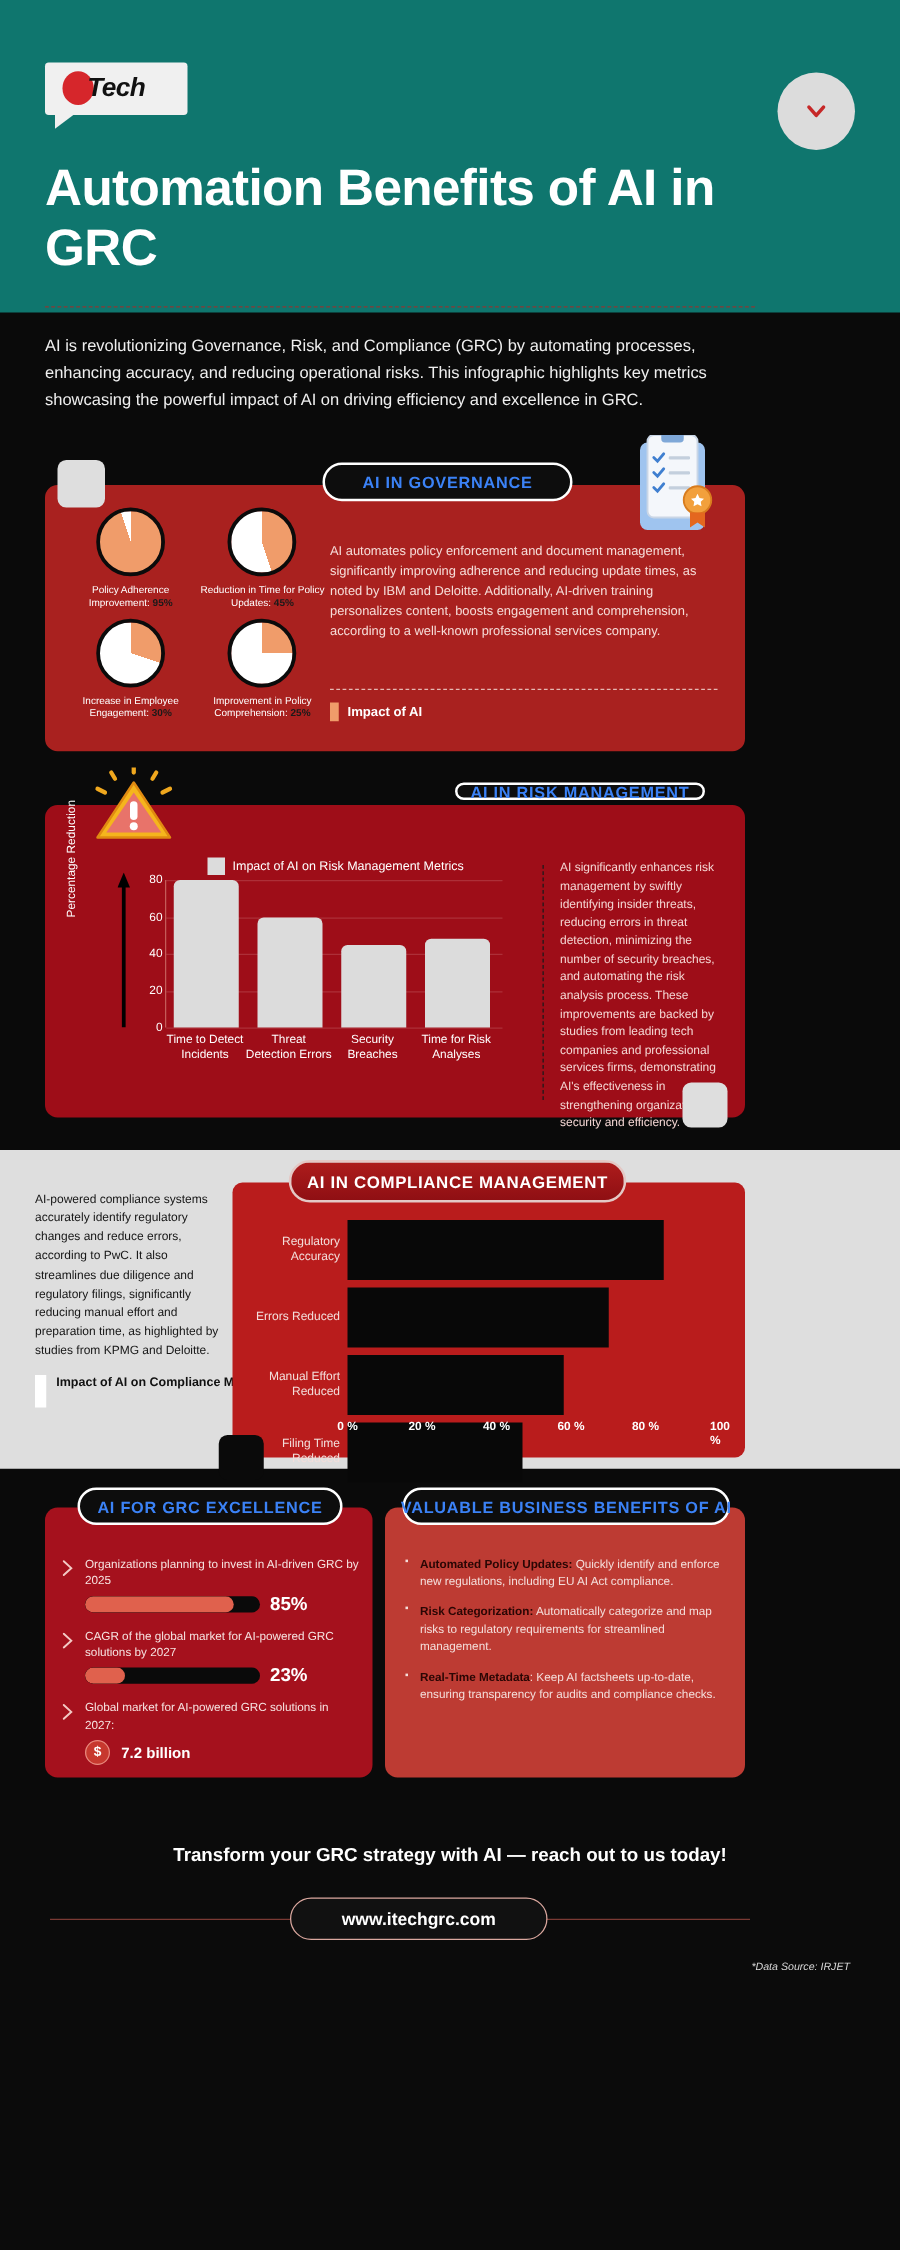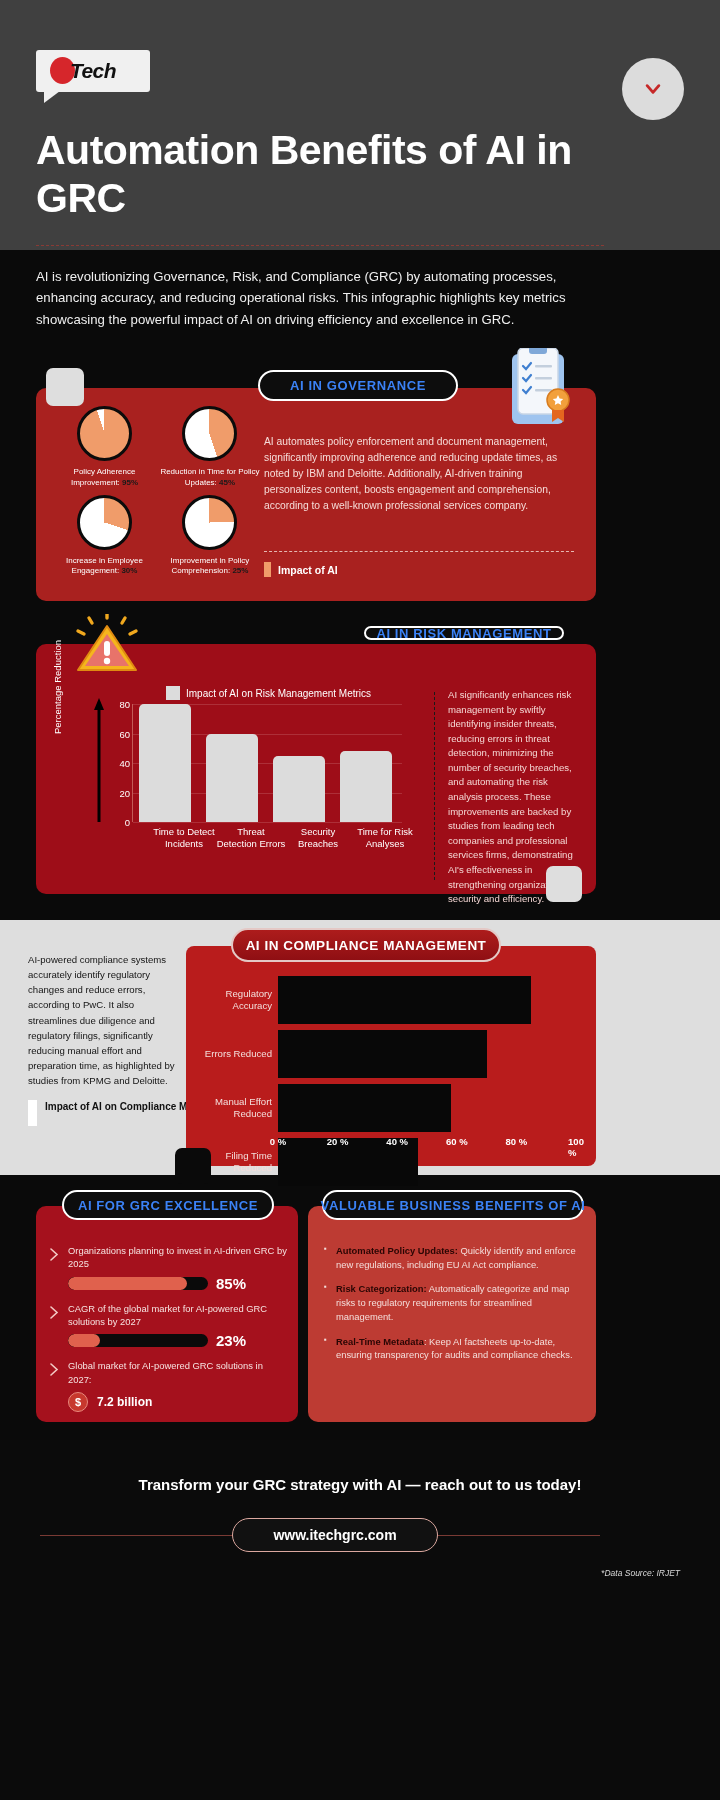--- a/index.html
+++ b/index.html
@@ -10,21 +10,21 @@
   }
   #page {
     position: relative;
     width: 720px;
     height: 1800px;
     background: #0a0a0a;
     overflow: hidden;
   }
 
   
-  .header { position: relative; height: 250px; background: #404040; }
+  .header { position: relative; height: 250px; background: #0f766e; }
   .logo-bubble {
     position: absolute; left: 36px; top: 50px;
     width: 114px; height: 42px;
     background: #f0f0f0; border-radius: 3px;
     display: flex; align-items: center; justify-content: center;
   }
   .logo-bubble:after {
     content: ""; position: absolute; left: 8px; bottom: -11px;
     width: 0; height: 0;
     border-top: 12px solid #f0f0f0;
@@ -135,21 +135,21 @@
   .tick { position: absolute; right: 0; font-size: 9.5px; color: #fff; transform: translateY(-50%); }
   .plot { position: absolute; left: 66px; top: 18px; width: 270px; height: 118px; border-left: 1px solid #c45b58; }
   .gridline { position: absolute; left: 0; width: 100%; border-top: 1px solid rgba(220,150,150,0.25); }
   .bar {
     position: absolute; bottom: 0; width: 52px;
     background: #dcdcdc; border-radius: 5px 5px 0 0;
   }
   .xlabels { position: absolute; left: 66px; top: 140px; width: 270px; }
   .xlab {
     position: absolute; width: 70px; text-align: center;
-    font-size: 9.5px; color: #fff; line-height: 1.3; margin-left: 20px;
+    font-size: 9.5px; color: #fff; line-height: 1.3;
   }
   .risk-sep {
     position: absolute; left: 398px; top: 48px; height: 188px;
     border-left: 1px dashed #1a1a1a;
   }
   .risk-body {
     position: absolute; left: 412px; top: 44px; width: 130px;
     font-size: 9.6px; color: #f4d6d3; line-height: 1.52;
   }
 

